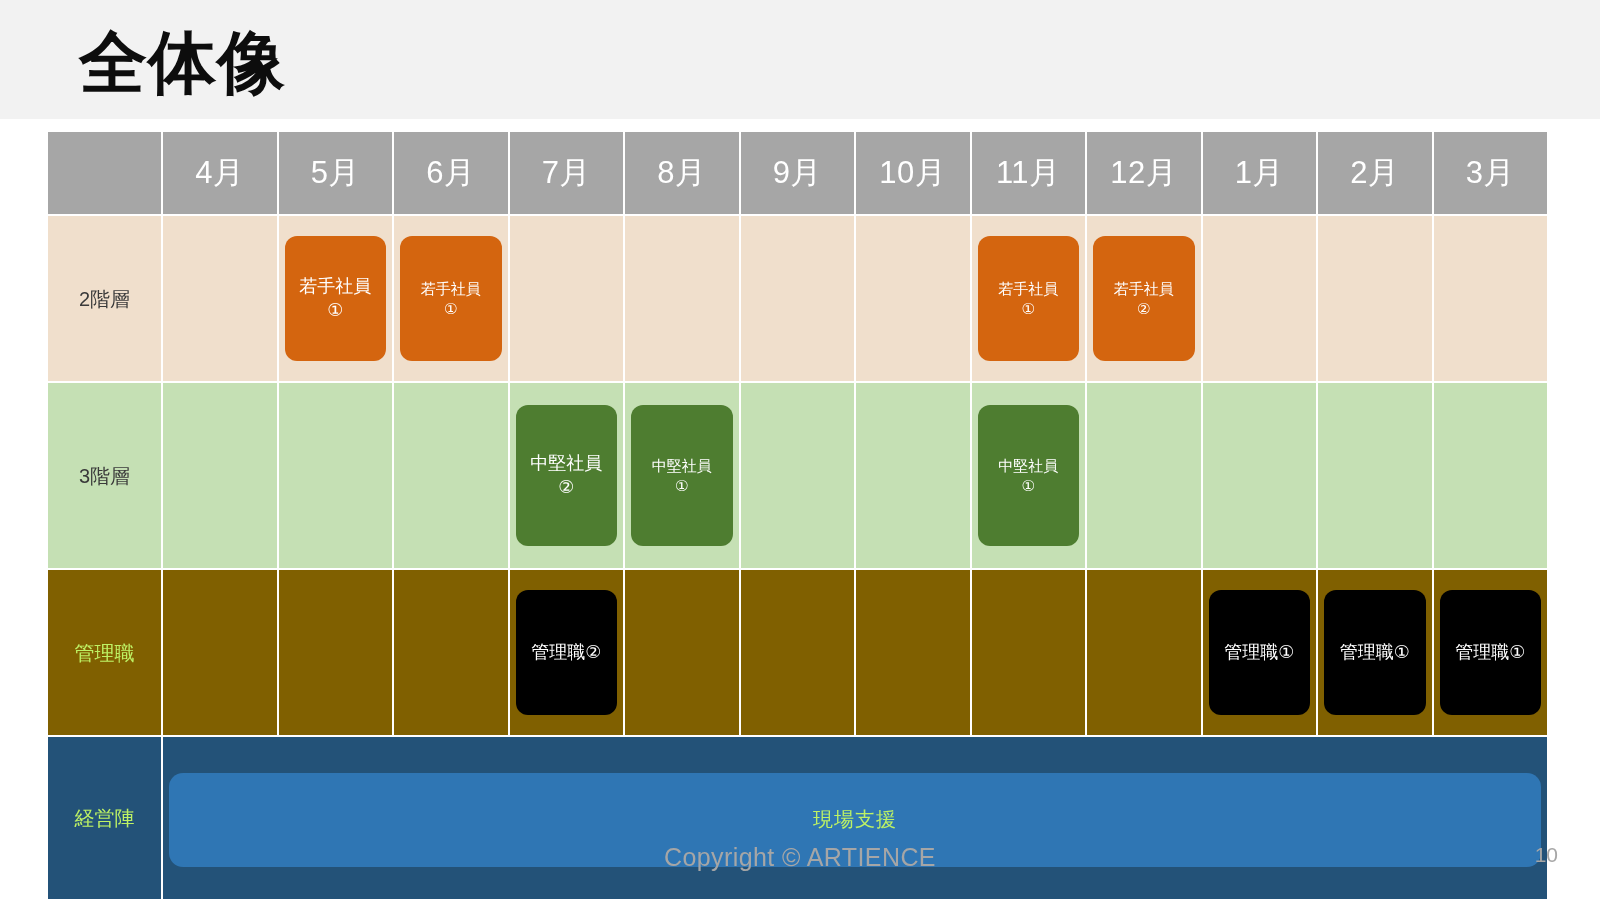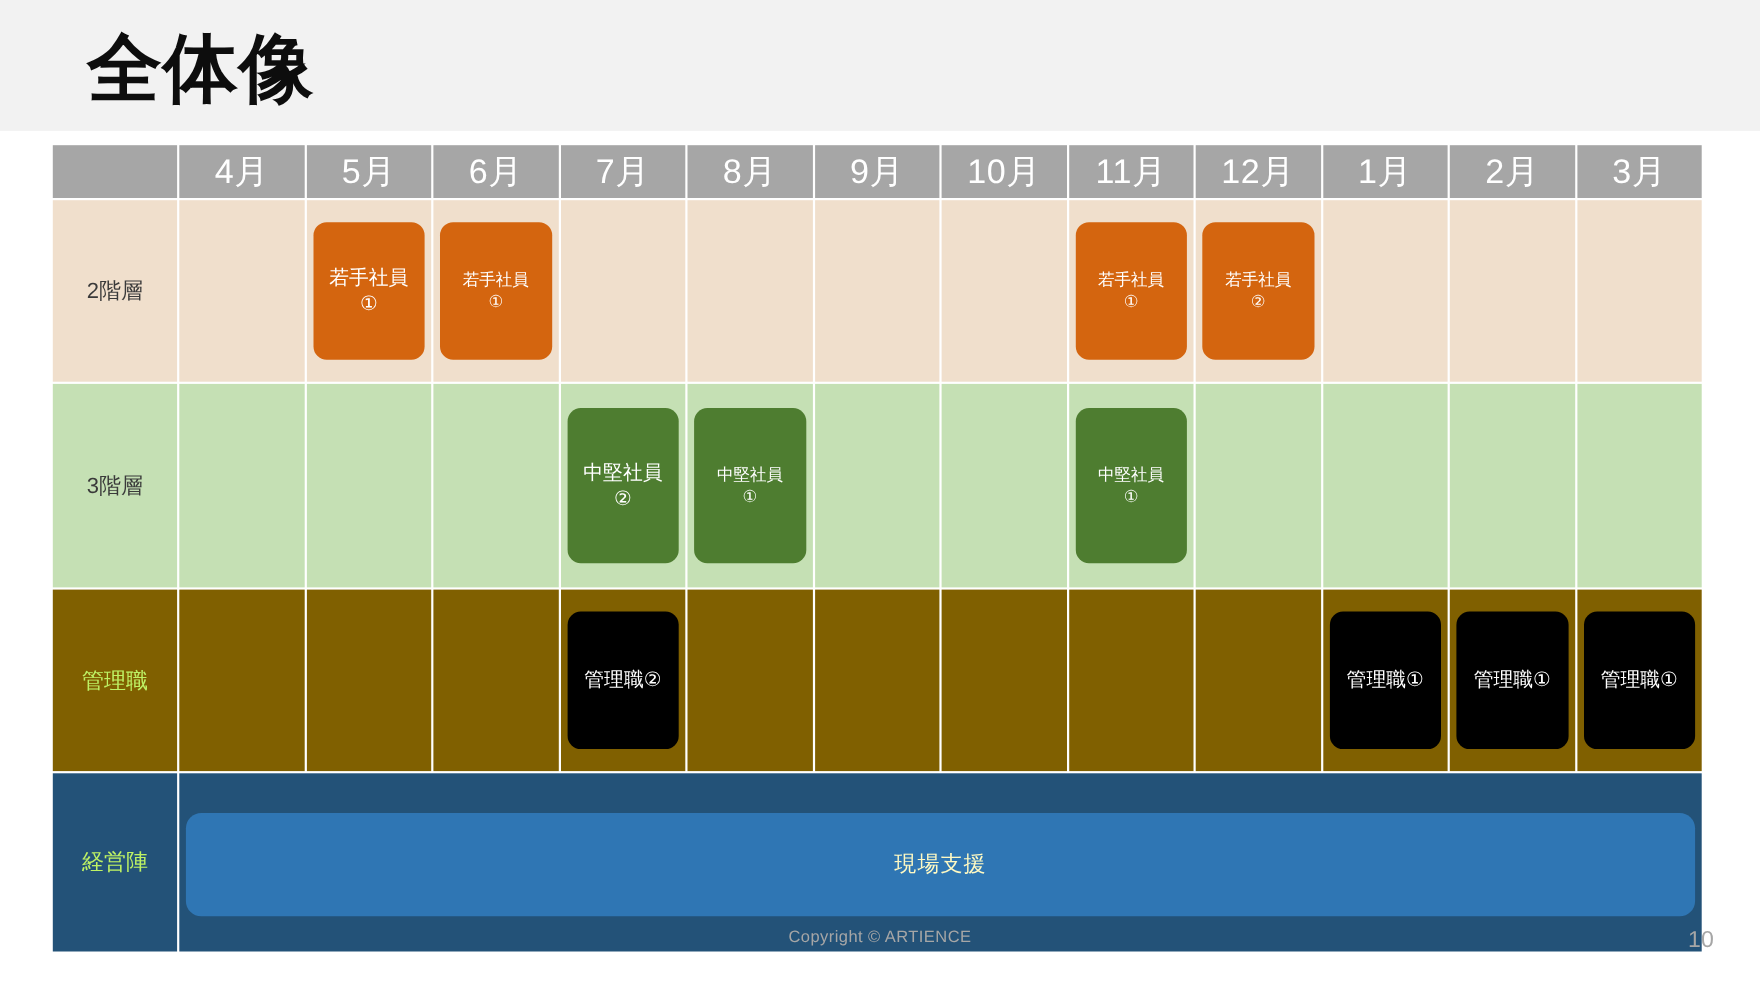--- a/index.html
+++ b/index.html
@@ -51,21 +51,21 @@
 
   .grid-table {
     width: 100%;
     height: 100%;
     border-collapse: separate;
     border-spacing: 2px;
     table-layout: fixed;
   }
 
   .grid-table td, .grid-table th {
-    padding: 0;
+    padding: 17px;
     position: relative;
     vertical-align: middle;
     text-align: center;
   }
 
   
   col.label-col { width: 113px; }
   col.month-col { width: 113.5px; }
 
   
@@ -129,33 +129,33 @@
     position: absolute;
     left: 6px;
     right: 6px;
     top: 22%;
     bottom: 20%;
     background: #2f76b4;
     border-radius: 14px;
     display: flex;
     align-items: center;
     justify-content: center;
-    color: #fef9c3;
+    color: #bef264;
     font-size: 20px;
     letter-spacing: 1px;
   }
 
   
   .footer-copy {
     position: absolute;
     left: 0;
     top: 843px;
     width: 1600px;
     text-align: center;
-    font-size: 15px;
+    font-size: 25px;
     color: #a6a6a6;
     letter-spacing: 0.4px;
   }
   .footer-page {
     position: absolute;
     right: 42px;
     top: 843px;
     font-size: 21px;
     color: #a6a6a6;
   }

